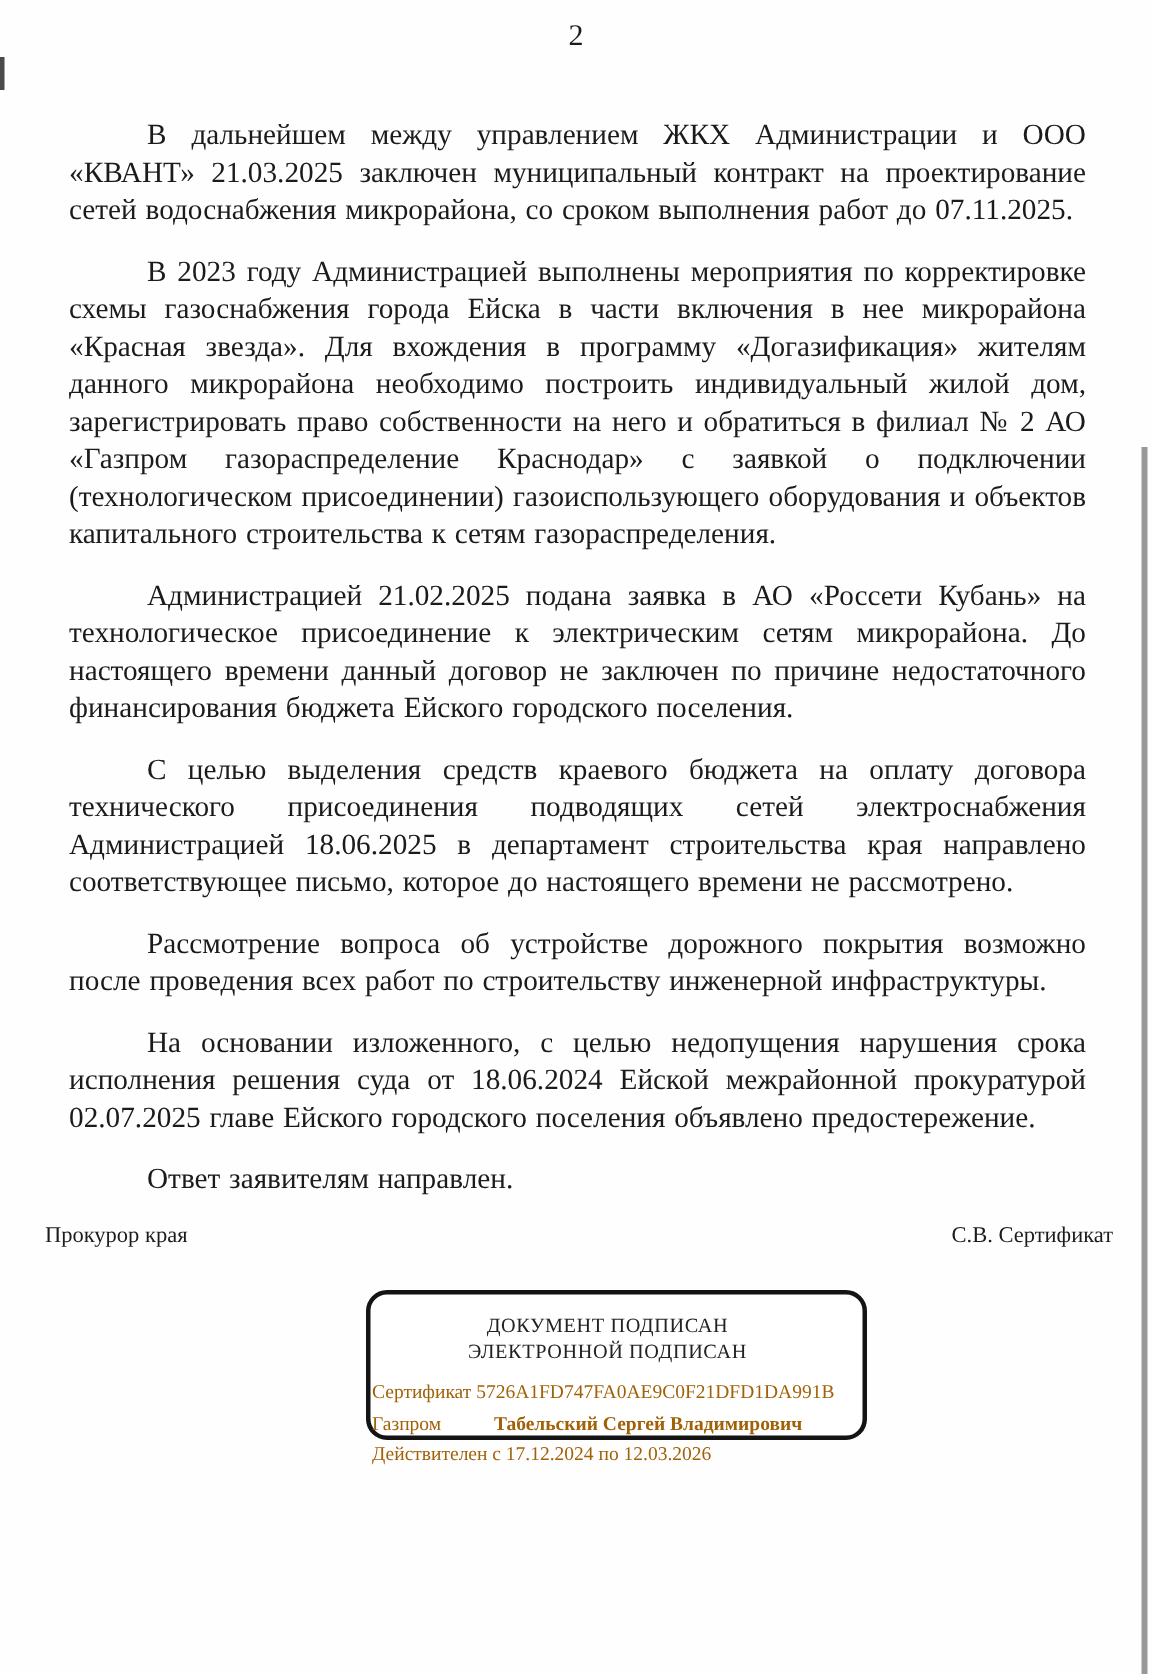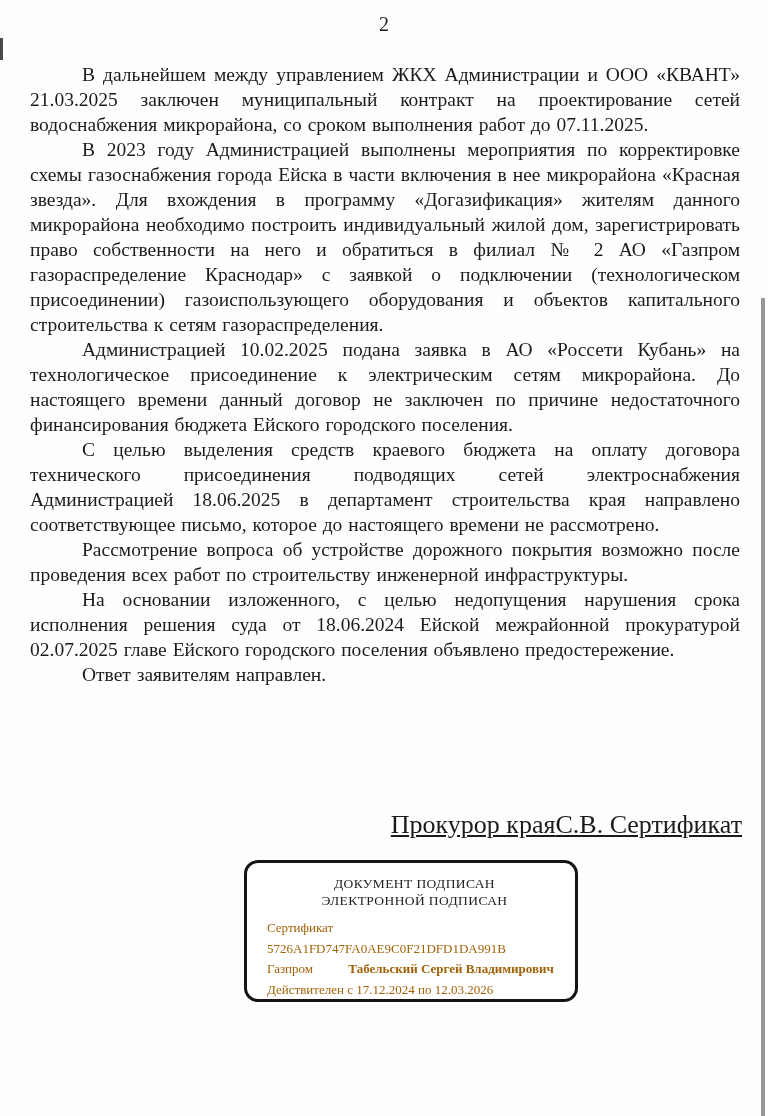--- a/index.html
+++ b/index.html
@@ -24,49 +24,48 @@
     font-size: 20px;
     line-height: 24px;
   }
   .content {
     position: absolute;
     top: 62px;
     left: 30px;
     width: 710px;
   }
   .content p {
-    margin: 0;
+    margin: 16px;
     text-indent: 52px;
     text-align: justify;
     font-size: 19.5px;
     line-height: 25px;
     word-spacing: 1px;
   }
   .signature-row {
     position: absolute;
     top: 812px;
     left: 30px;
     width: 712px;
     display: flex;
-    justify-content: flex-end;
-    font-size: 26px;
+    justify-content: space-between;
+    font-size: 15px;
     line-height: 25px;
-    text-decoration: underline;
   }
   .stamp {
     position: absolute;
     left: 244px;
     top: 860px;
     width: 334px;
-    height: 142px;
+    height: 100px;
     box-sizing: border-box;
     border: 3.5px solid #141414;
     border-radius: 14px;
     background: #fff;
-    padding: 12px 13px 0 20px;
+    padding: 12px 13px 0 1px;
   }
   .stamp-title {
     text-align: center;
     font-size: 13.5px;
     line-height: 17px;
     letter-spacing: 0.4px;
     color: #222;
   }
   .stamp-meta {
     margin-top: 9px;
@@ -96,21 +95,21 @@
   }
 </style>
 </head>
 <body>
 
 <div class="page-number">2</div>
 
 <div class="content">
   <p>В дальнейшем между управлением ЖКХ Администрации и ООО «КВАНТ» 21.03.2025 заключен муниципальный контракт на проектирование сетей водоснабжения микрорайона, со сроком выполнения работ до 07.11.2025.</p>
   <p>В 2023 году Администрацией выполнены мероприятия по корректировке схемы газоснабжения города Ейска в части включения в нее микрорайона «Красная звезда». Для вхождения в программу «Догазификация» жителям данного микрорайона необходимо построить индивидуальный жилой дом, зарегистрировать право собственности на него и обратиться в филиал № 2 АО «Газпром газораспределение Краснодар» с заявкой о подключении (технологическом присоединении) газоиспользующего оборудования и объектов капитального строительства к сетям газораспределения.</p>
-  <p>Администрацией 10.02.2025 подана заявка в АО «Россети Кубань» на технологическое присоединение к электрическим сетям микрорайона. До настоящего времени данный договор не заключен по причине недостаточного финансирования бюджета Ейского городского поселения.</p>
+  <p>Администрацией 21.02.2025 подана заявка в АО «Россети Кубань» на технологическое присоединение к электрическим сетям микрорайона. До настоящего времени данный договор не заключен по причине недостаточного финансирования бюджета Ейского городского поселения.</p>
   <p>С целью выделения средств краевого бюджета на оплату договора технического присоединения подводящих сетей электроснабжения Администрацией 18.06.2025 в департамент строительства края направлено соответствующее письмо, которое до настоящего времени не рассмотрено.</p>
   <p>Рассмотрение вопроса об устройстве дорожного покрытия возможно после проведения всех работ по строительству инженерной инфраструктуры.</p>
   <p>На основании изложенного, с целью недопущения нарушения срока исполнения решения суда от 18.06.2024 Ейской межрайонной прокуратурой 02.07.2025 главе Ейского городского поселения объявлено предостережение.</p>
   <p>Ответ заявителям направлен.</p>
 </div>
 
 <div class="signature-row">
   <span>Прокурор края</span>
   <span>С.В. Сертификат</span>
 </div>

